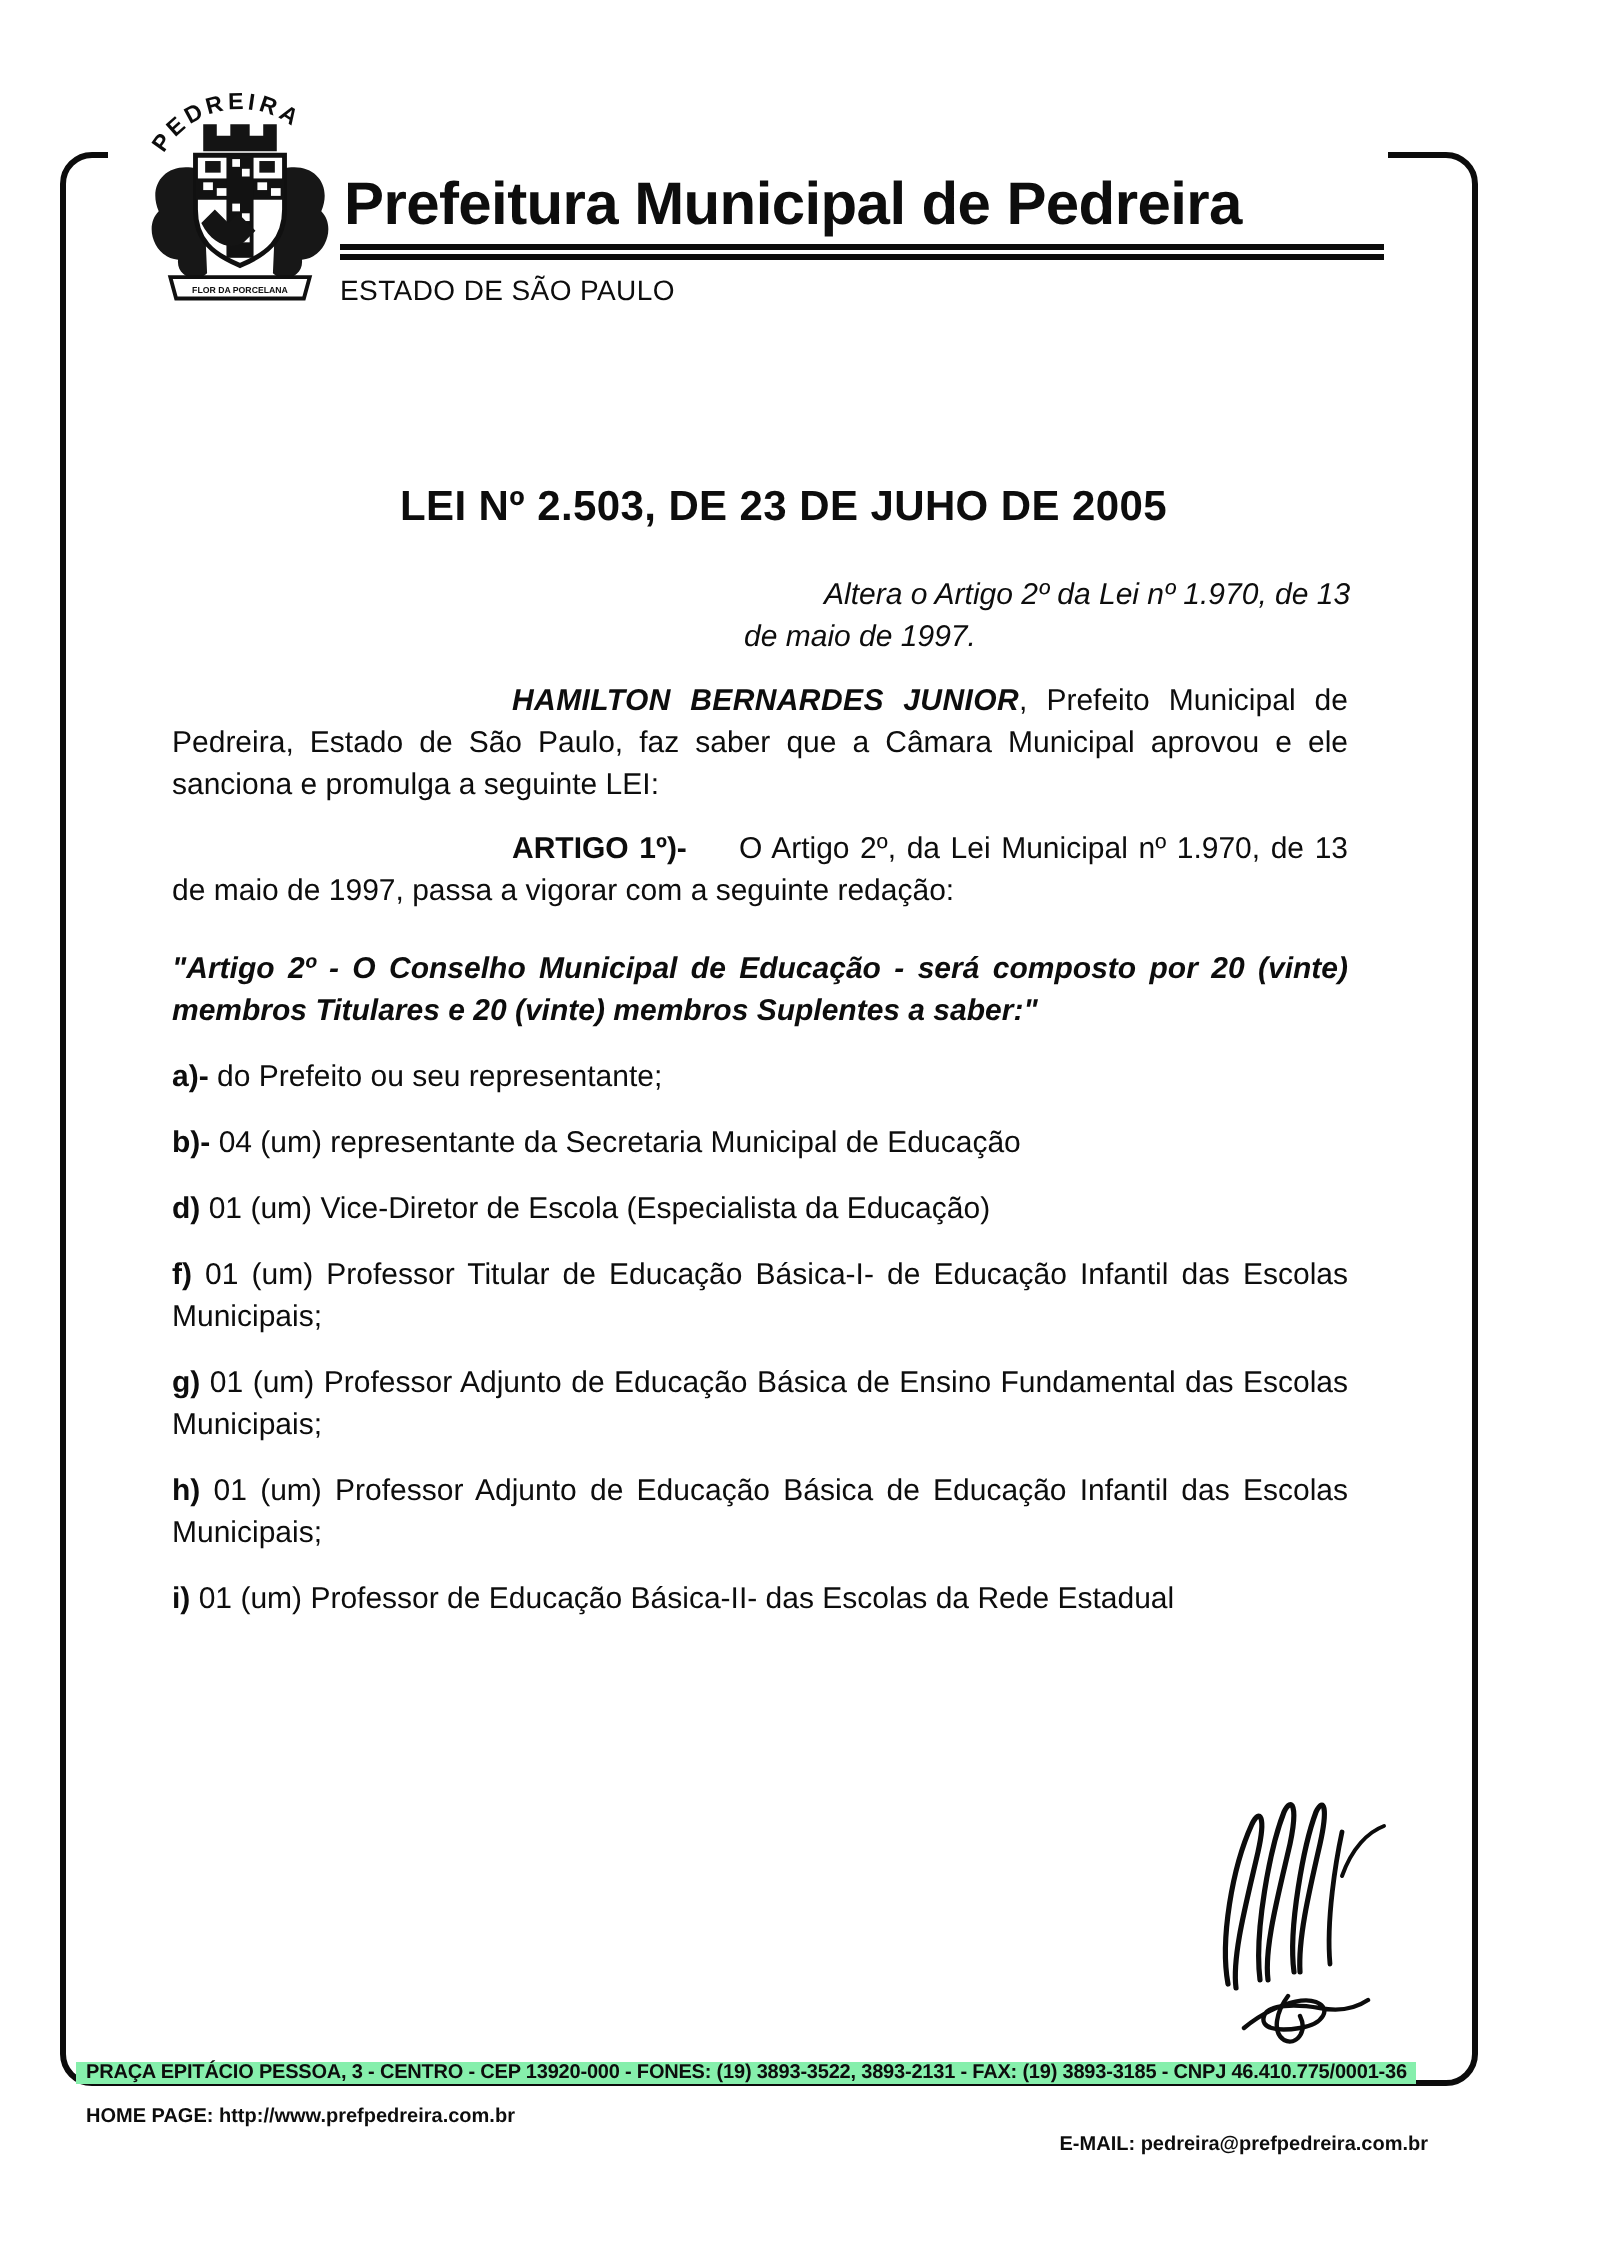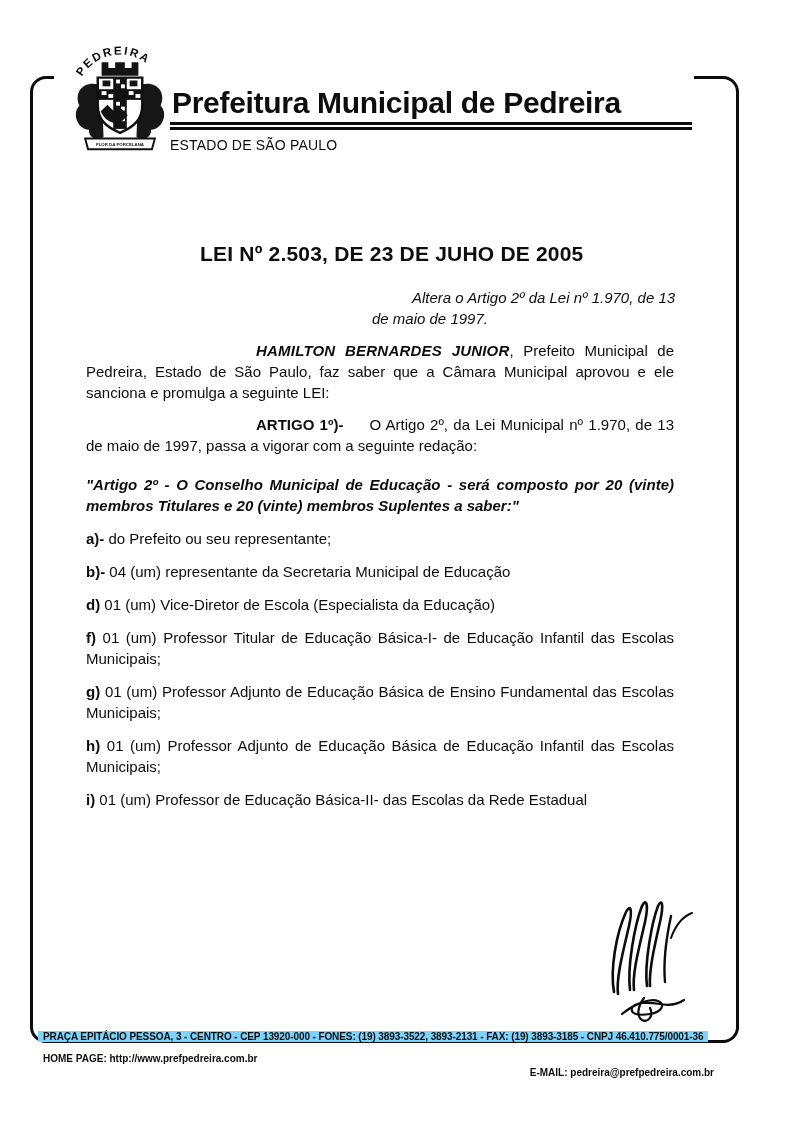--- a/index.html
+++ b/index.html
@@ -51,21 +51,21 @@
   p.preamble b i { letter-spacing:0.2px; }
   p.artigo { margin-top:11px; text-indent:170px; }
   .h-gap { display:inline-block; width:26px; }
   p.quote { margin-top:18px; font-weight:bold; font-style:italic; }
   p.item { margin-top:12px; }
   
   .signature { position:absolute; left:592px; top:886px; width:110px; height:140px; z-index:1; }
   
   .footer-line1 {
     position:absolute; left:38px; top:1031px; z-index:2;
-    background:#7dd3fc; padding:0 5px;
+    background:#86efac; padding:0 5px;
     font-size:10px; font-weight:bold; letter-spacing:-0.1px; white-space:nowrap;
   }
   .footer-home {
     position:absolute; left:43px; top:1053px; z-index:2;
     font-size:10px; font-weight:bold; white-space:nowrap;
   }
   .footer-email {
     position:absolute; right:86px; top:1053px; z-index:2;
     font-size:10px; font-weight:bold; white-space:nowrap;margin-top:14px;
   }

